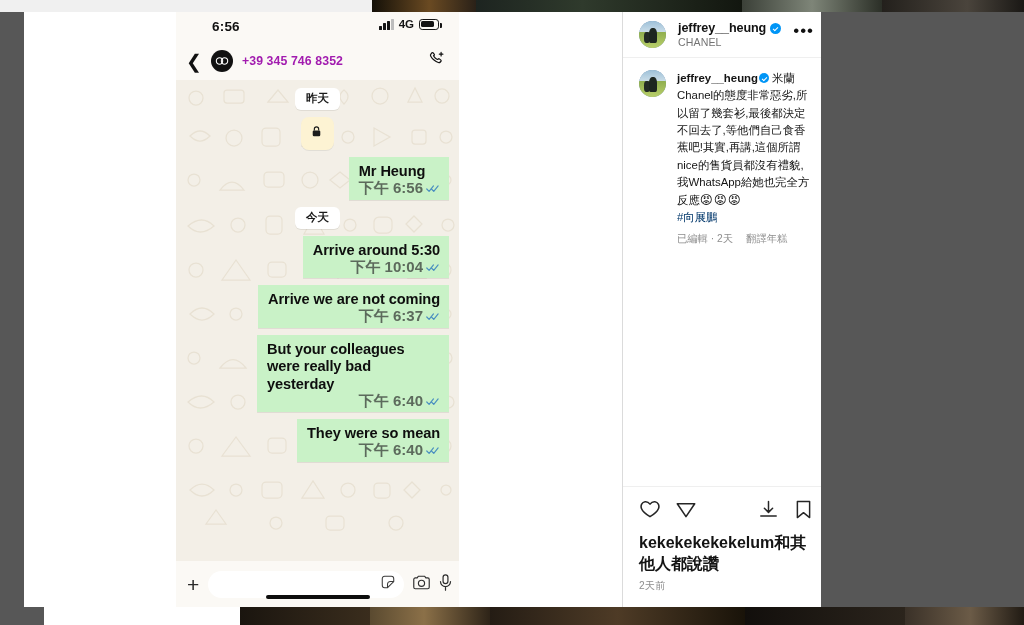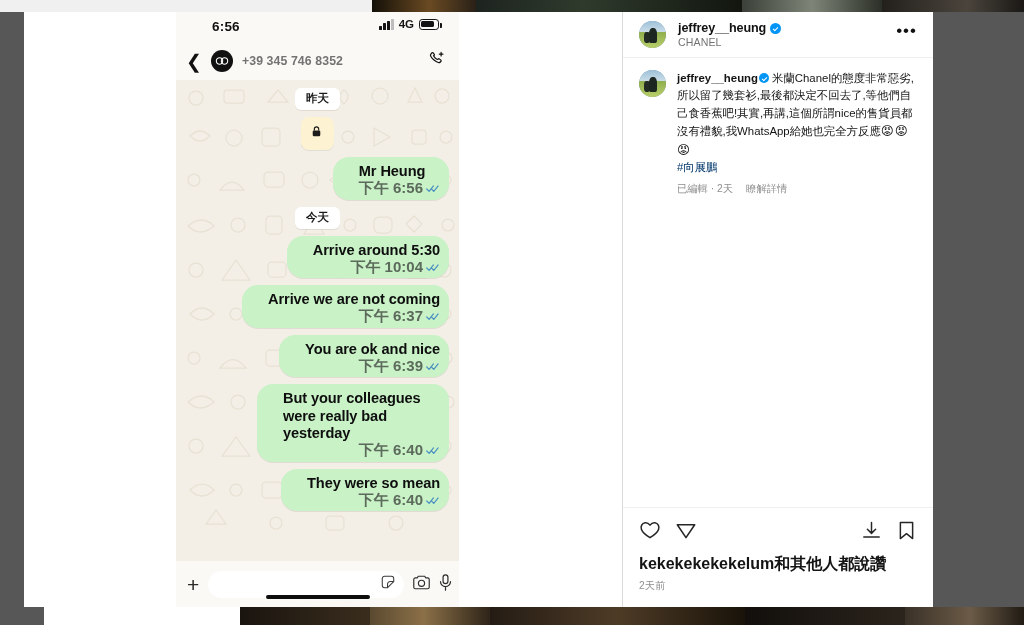--- a/index.html
+++ b/index.html
@@ -15,21 +15,21 @@
 
   .edge-strip { position: absolute; left: 0; width: 1024px; overflow: hidden; }
   #top-strip { top: 0; height: 12px; }
   #bottom-strip { bottom: 0; height: 18px; }
 
   .strip-tile { position: absolute; top: 0; height: 100%; }
 
   #post-card {
     position: absolute;
     left: 24px; top: 12px;
-    width: 909px; height: 595px;
+    width: 797px; height: 595px;
     background: #ffffff;
     overflow: hidden;
     display: flex;
   }
 
   
   #media-pane {
     position: relative;
     width: 598px; height: 595px;
     background: #ffffff;
@@ -78,21 +78,21 @@
     display: flex; align-items: center; gap: 9px;
     padding: 0 14px 0 10px; flex: 0 0 38px;
   }
   #back-chevron { font-size: 19px; color: #111; line-height: 1; font-weight: 400; cursor: pointer; }
   #contact-avatar {
     width: 22px; height: 22px; border-radius: 50%;
     background: #111; flex: 0 0 22px;
     display: flex; align-items: center; justify-content: center;
     color: #fff; font-size: 9px; letter-spacing: -2px;
   }
-  #contact-name { font-size: 12.3px; font-weight: 700; color: #737373; flex: 1; letter-spacing: .1px; }
+  #contact-name { font-size: 12.3px; font-weight: 700; color: #a21caf; flex: 1; letter-spacing: .1px; }
   #call-icon { color: #111; }
 
   
   #chat-body {
     flex: 1 1 auto; position: relative;
     background-color: #f3efe7;
     overflow: hidden;
     padding: 8px 10px 4px 10px;
     display: flex; flex-direction: column; gap: 7px;
   }
@@ -115,22 +115,22 @@
     max-width: 243px;
     font-size: 12.3px; line-height: 1.42; color: #1c1c1c;
     text-align: center; font-weight: 600;
     box-shadow: 0 1px 0.5px rgba(0,0,0,.07);
   }
   .lock-glyph { display: inline-block; vertical-align: -1px; margin-right: 2px; }
 
   .msg-row { position: relative; z-index: 2; display: flex; justify-content: flex-end; }
   .bubble {
     background: #c9f2c7;
-    border-radius: 16px;
-    padding: 6px 9px 4px 26px;
+    border-radius: 0;
+    padding: 6px 9px 4px 10px;
     max-width: 215px;
     box-shadow: 0 1px 0.5px rgba(0,0,0,.08);
     position: relative;
   }
   .bubble .txt {
     font-size: 14.6px; font-weight: 700; color: #0e0e0e;
     line-height: 1.2; letter-spacing: -.1px;
   }
   .bubble .meta {
     display: flex; align-items: center; justify-content: flex-end;
@@ -426,32 +426,20 @@
               <div class="meta">
                 <span class="time">下午 6:37</span>
                 <svg class="ticks" viewBox="0 0 18 10" fill="none" stroke="#4a8fc0" stroke-width="1.5" stroke-linecap="round" stroke-linejoin="round">
                     <path d="M1 5.6 L4 8.6 L9.6 1.6"></path>
                     <path d="M7 5.6 L10 8.6 L15.6 1.6"></path>
                   </svg>
               </div>
             </div>
           </div>
 
-          <div class="msg-row">
-            <div class="bubble">
-              <div class="txt">You are ok and nice</div>
-              <div class="meta">
-                <span class="time">下午 6:39</span>
-                <svg class="ticks" viewBox="0 0 18 10" fill="none" stroke="#4a8fc0" stroke-width="1.5" stroke-linecap="round" stroke-linejoin="round">
-                    <path d="M1 5.6 L4 8.6 L9.6 1.6"></path>
-                    <path d="M7 5.6 L10 8.6 L15.6 1.6"></path>
-                  </svg>
-              </div>
-            </div>
-          </div>
 
           <div class="msg-row">
             <div class="bubble" style="max-width:192px;">
               <div class="txt">But your colleagues were really bad yesterday</div>
               <div class="meta">
                 <span class="time">下午 6:40</span>
                 <svg class="ticks" viewBox="0 0 18 10" fill="none" stroke="#4a8fc0" stroke-width="1.5" stroke-linecap="round" stroke-linejoin="round">
                     <path d="M1 5.6 L4 8.6 L9.6 1.6"></path>
                     <path d="M7 5.6 L10 8.6 L15.6 1.6"></path>
                   </svg>
@@ -528,21 +516,21 @@
             <span class="sky"></span>
               <span class="grass"></span>
               <span class="figure2"></span>
               <span class="figure"></span>
           </span>
           <div id="caption-body">
             <div class="cap-text"><span class="cap-user">jeffrey__heung</span><span class="cap-inline-badge verified" style="display:inline-block;width:10px;height:10px;"></span><span>米蘭Chanel的態度非常惡劣,所以留了幾套衫,最後都決定不回去了,等他們自己食香蕉吧!其實,再講,這個所謂nice的售貨員都沒有禮貌,我WhatsApp給她也完全方反應</span><span class="emoji">😡😡😡</span></div>
             <span class="hashtag">#向展鵬</span>
             <div id="caption-meta">
               <span>已編輯 · 2天</span>
-              <span id="translate-link">瞭解詳情</span>
+              <span id="translate-link">翻譯年糕</span>
             </div>
           </div>
         </div>
       </div>
 
       <div id="ig-actions">
         <span class="act-left">
           <span class="ig-icon">
             <svg width="22" height="22" viewBox="0 0 24 24" fill="none" stroke="#262626" stroke-width="1.7" stroke-linecap="round" stroke-linejoin="round">
               <path d="M12 20.4s-7.6-4.6-9.3-9C1.4 7.9 3.3 4.6 6.6 4.1c2.1-.3 4 .8 5.4 2.6 1.4-1.8 3.3-2.9 5.4-2.6 3.3.5 5.2 3.8 3.9 7.3-1.7 4.4-9.3 9-9.3 9z"></path>

